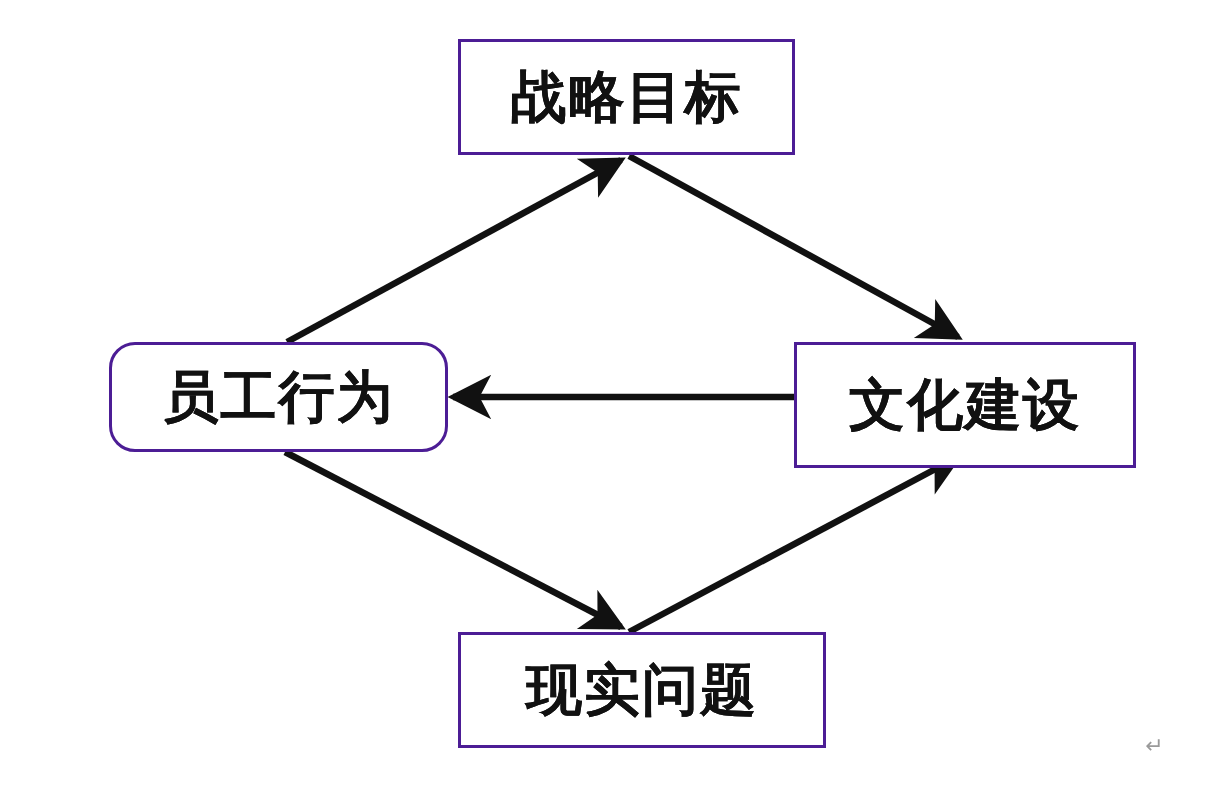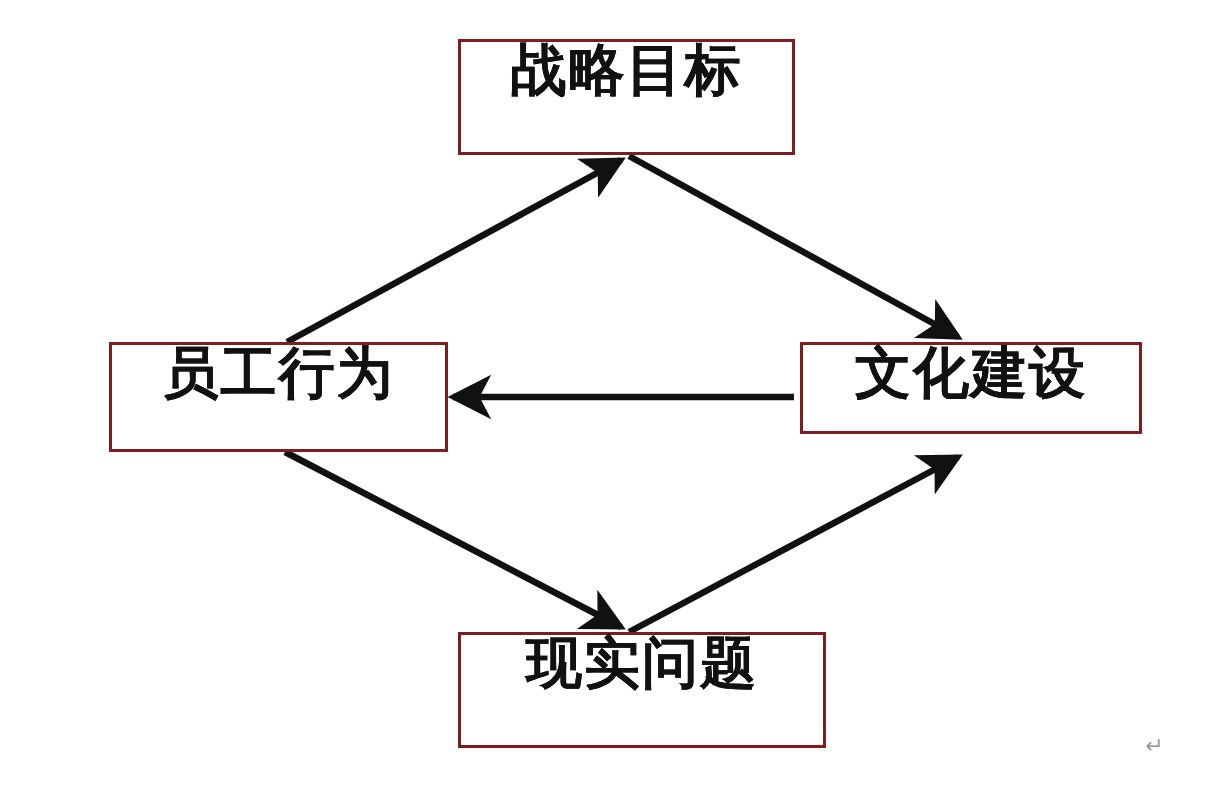--- a/index.html
+++ b/index.html
@@ -25,44 +25,44 @@
     left: 0;
     top: 0;
     width: 1210px;
     height: 808px;
     pointer-events: none;
   }
   .node {
     position: absolute;
     box-sizing: border-box;
     background: #ffffff;
-    border: 3px solid #7f1d1d;
+    border: 3px solid #4c1d95;
     display: flex;
-    align-items: flex-start;
+    align-items: center;
     justify-content: center;
     z-index: 2;
   }
   .node-label {
     font-family: "DejaVu Sans", "Liberation Sans", sans-serif;
     font-weight: 700;
     font-size: 56px;
     line-height: 1;
     letter-spacing: 2px;
     color: #111111;
     white-space: nowrap;
     text-shadow: 0 0 0.6px #111111;
   }
   #node-strategic-goal {
     left: 458px; top: 39px; width: 337px; height: 116px;
   }
   #node-employee-behavior {
-    left: 109px; top: 342px; width: 339px; height: 110px;
+    left: 109px; top: 342px; width: 339px; height: 110px; border-radius: 26px;
   }
   #node-culture-building {
-    left: 794px; top: 342px; width: 342px; height: 92px; margin-left: 6px;
+    left: 794px; top: 342px; width: 342px; height: 126px;
   }
   #node-real-problems {
     left: 458px; top: 632px; width: 368px; height: 116px;
   }
   #paragraph-mark {
     position: absolute;
     left: 1145px;
     top: 735px;
     font-family: "DejaVu Sans", "Liberation Sans", sans-serif;
     font-size: 22px;

